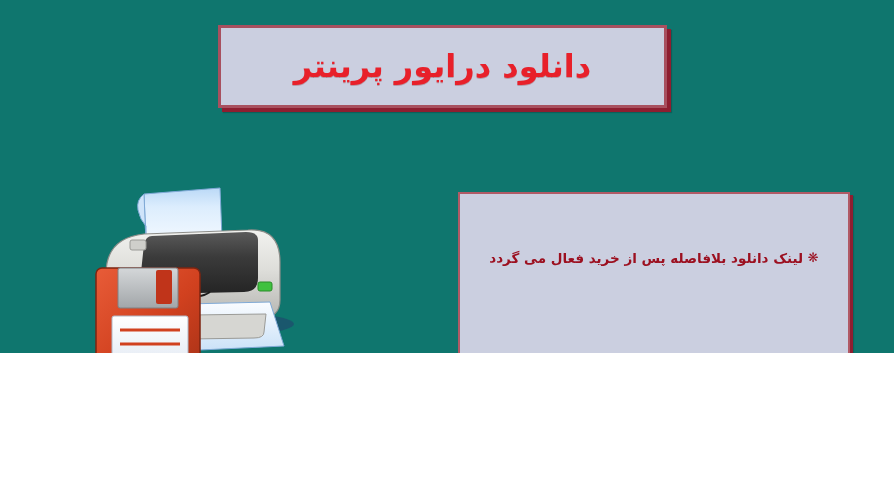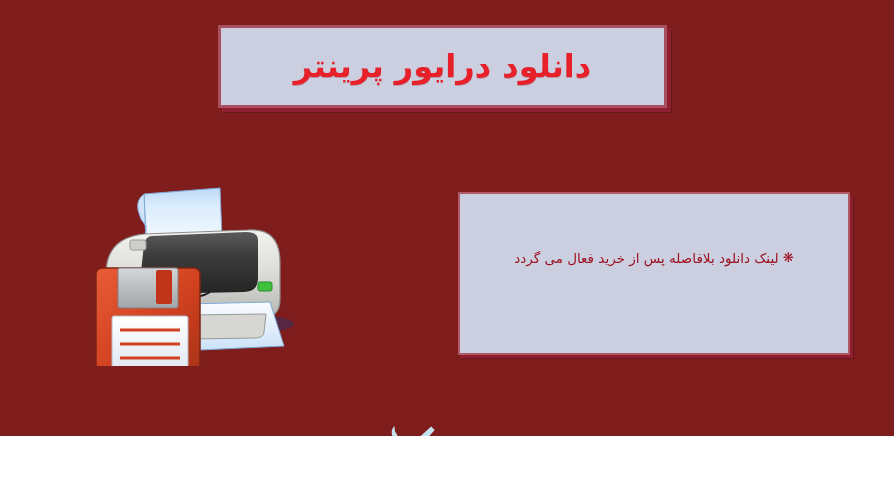--- a/index.html
+++ b/index.html
@@ -9,22 +9,22 @@
   body {
     width: 894px;
     height: 491px;
     overflow: hidden;
     font-family: "DejaVu Sans", "Liberation Sans", sans-serif;
   }
 
   #banner {
     position: relative;
     width: 894px;
-    height: 436px;
-    background: #7f1d1d;
+    height: 353px;
+    background: #0f766e;
     overflow: hidden;
   }
 
   
   #title-box {
     position: absolute;
     left: 218px;
     top: 25px;
     width: 449px;
     height: 83px;
@@ -70,21 +70,21 @@
     box-shadow: 3px 3px 0 0 #8E1E30, 4px 4px 1px 0 rgba(0,0,0,0.15);
     display: flex;
     flex-direction: column;
     align-items: center;
     justify-content: center;
   }
   .info-line {
     direction: rtl;
     color: #9C1020;
     font-size: 13.5px;
-    font-weight: normal;
+    font-weight: bold;
     text-align: center;
     white-space: nowrap;
     line-height: 1.3;
   }
   #info-line-1 { margin-bottom: 30px; }
 
   .star-mark {
     font-size: 13px;
     vertical-align: 1px;
   }

